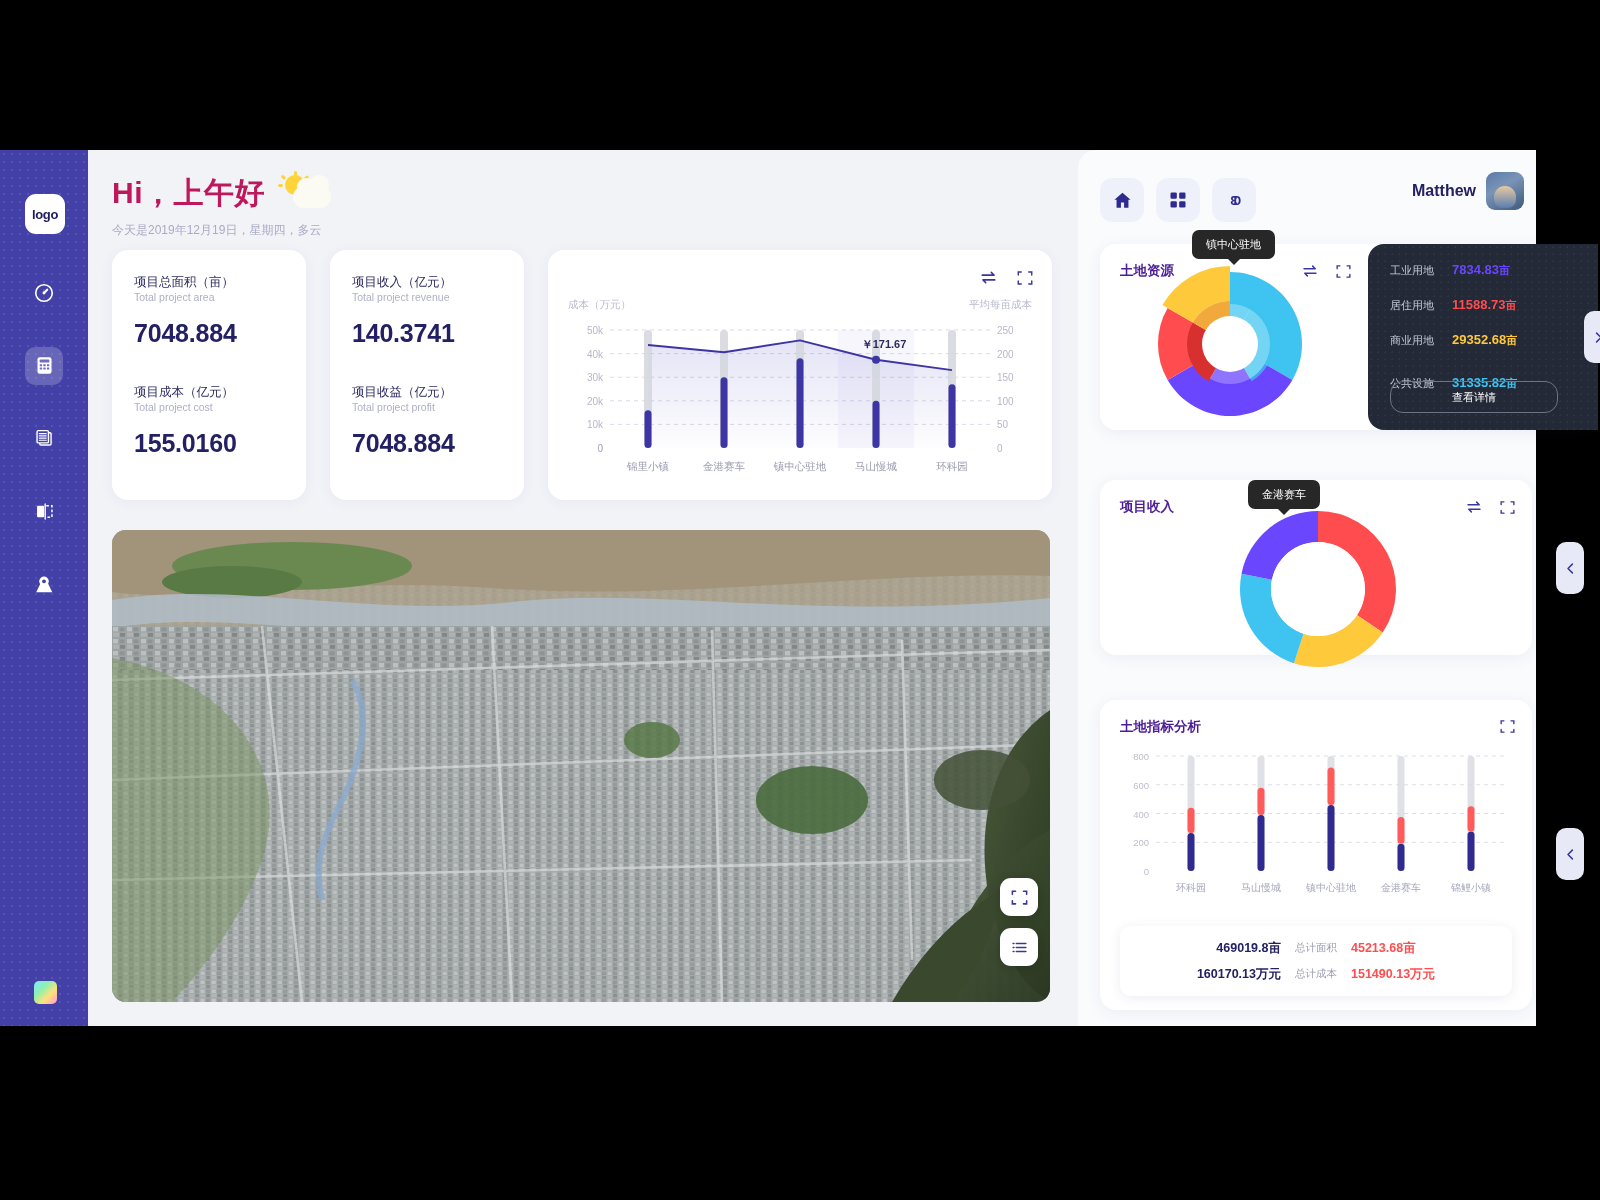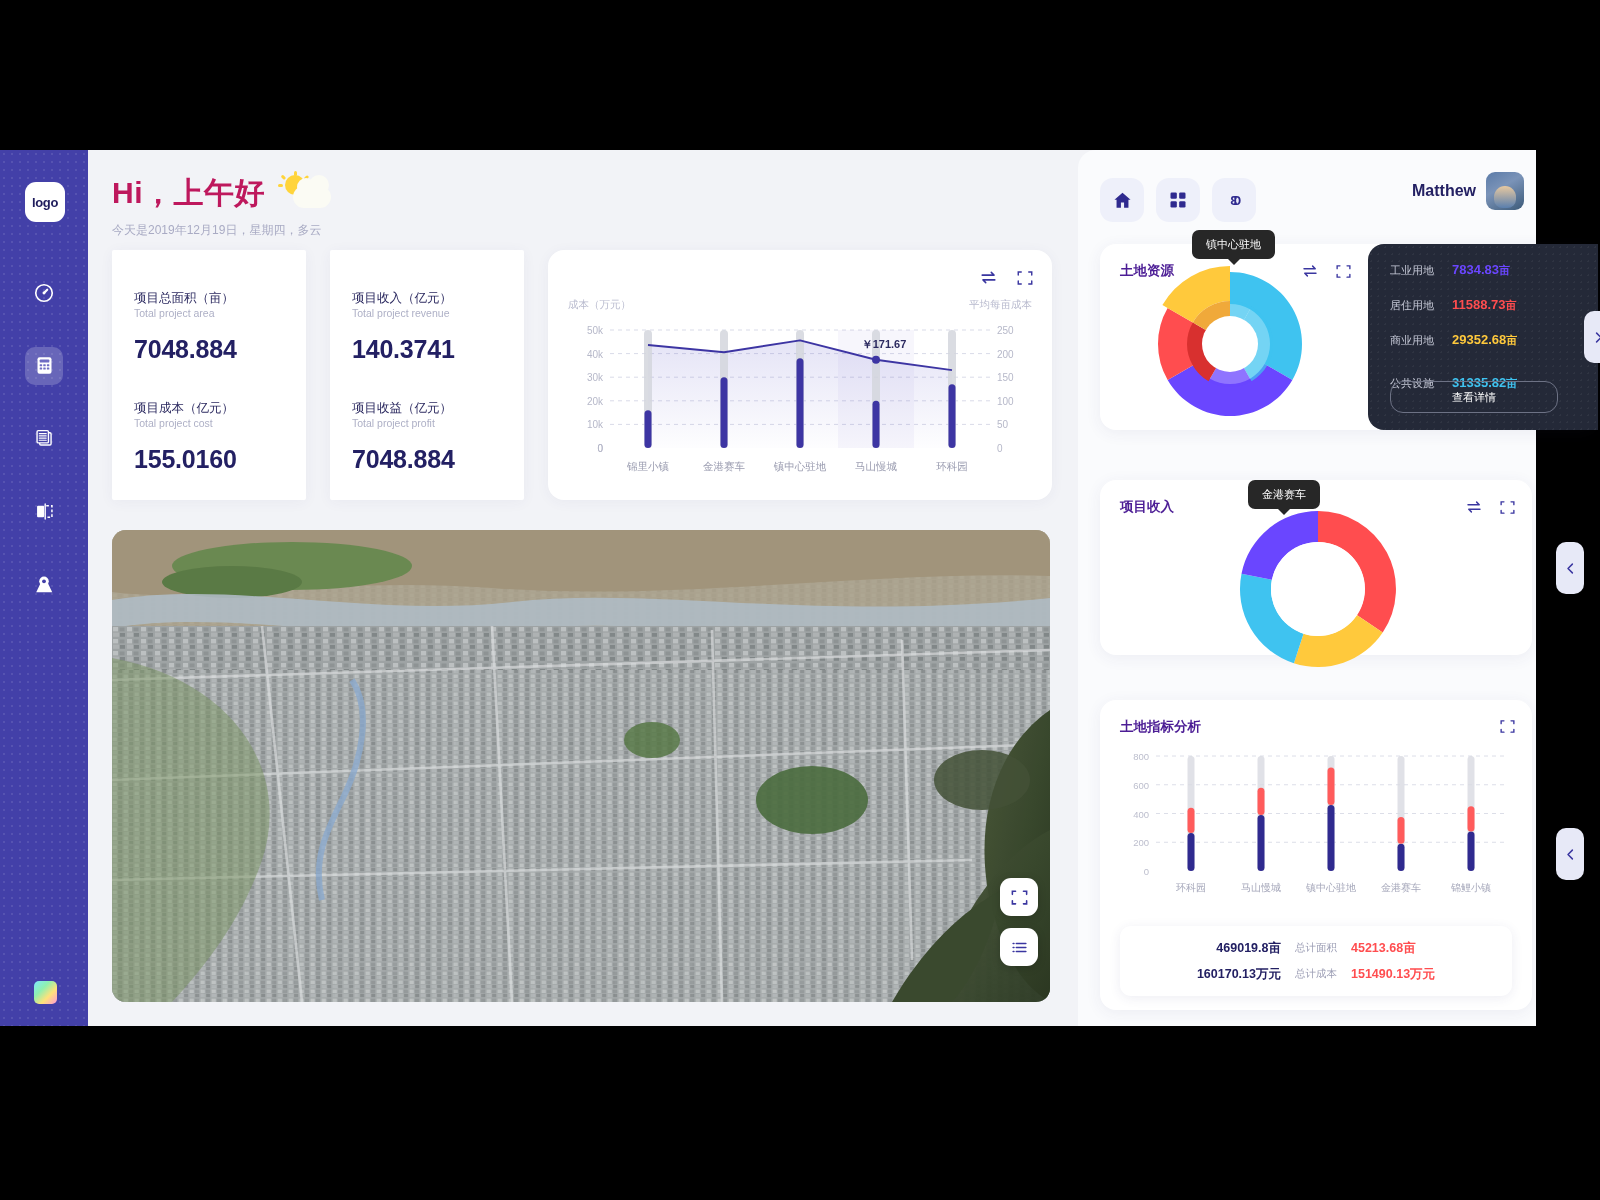--- a/index.html
+++ b/index.html
@@ -6,21 +6,21 @@
   html,body { width:1600px; height:1200px; background:#0a0a0a; font-family:"Liberation Sans","DejaVu Sans",sans-serif; overflow:hidden; }
   #root { position:relative; width:1600px; height:1200px; background:#000; }
 
   
   .app { position:absolute; left:0; top:150px; width:1536px; height:876px; background:#f2f3f7; display:flex; }
 
   
   .sidebar { width:88px; height:876px; background:#4340a8;
     background-image:radial-gradient(rgba(255,255,255,.10) 1px, transparent 1px);
     background-size:8px 8px; flex:0 0 88px; position:relative; }
-  .logo { position:absolute; left:25px; top:32px; width:40px; height:40px; background:#fff; border-radius:11px;
+  .logo { position:absolute; left:25px; top:44px; width:40px; height:40px; background:#fff; border-radius:11px;
     display:flex; align-items:center; justify-content:center; font-size:13px; font-weight:700; color:#1f1c5c; letter-spacing:-.3px; }
   .nav { position:absolute; left:0; top:106px; width:88px; }
   .nav-item { width:88px; height:73px; display:flex; align-items:center; justify-content:center; cursor:pointer; }
   .nav-ico { width:38px; height:38px; border-radius:10px; display:flex; align-items:center; justify-content:center; }
   .nav-item.active .nav-ico { background:rgba(255,255,255,.20); }
   .nav-ico svg { display:block; }
   .botico { position:absolute; left:34px; bottom:22px; width:23px; height:23px; border-radius:5px;
     background:linear-gradient(135deg,#7de8ff 0%,#8ff0b0 35%,#ffe27a 65%,#ff9ad6 100%); }
 
   
@@ -35,21 +35,21 @@
   .cloud:before { content:""; position:absolute; left:4px; top:-8px; width:18px; height:18px; border-radius:50%; background:#fbfbf4; }
   .cloud:after { content:""; position:absolute; left:16px; top:-11px; width:20px; height:20px; border-radius:50%; background:#fbfbf4; }
   .greet p { margin-top:9px; font-size:12px; color:#a9abc4; }
 
   .search { position:absolute; right:24px; top:27px; width:252px; height:34px; background:#e9eaee; border-radius:17px;
     display:flex; align-items:center; padding:0 14px; gap:9px; }
   .search input { border:0; background:transparent; outline:none; font-size:12px; color:#8d8fa6; width:100%;
     font-family:"Liberation Sans",sans-serif; }
 
   .cards { position:absolute; left:24px; top:100px; display:flex; gap:24px; }
-  .kpi { width:194px; height:250px; background:#fff; border-radius:2px; padding:40px 22px; box-shadow:0 2px 14px rgba(60,60,120,.05); }
+  .kpi { width:194px; height:250px; background:#fff; border-radius:16px; padding:24px 22px; box-shadow:0 2px 14px rgba(60,60,120,.05); }
   .kpi .blk + .blk { margin-top:36px; }
   .kpi .t1 { font-size:12.5px; color:#2c2a60; font-weight:500; }
   .kpi .t2 { font-size:10.5px; color:#aeb0c6; margin-top:0; }
   .kpi .v { font-size:25px; font-weight:700; color:#232063; margin-top:16px; letter-spacing:-.2px; }
 
   .chartcard { width:504px; height:250px; background:#fff; border-radius:16px; padding:18px 20px 10px; position:relative;
     box-shadow:0 2px 14px rgba(60,60,120,.05); }
   .cc-title { font-size:14px; font-weight:700; color:#232063; }
   .cc-tools { position:absolute; right:18px; top:18px; display:flex; gap:18px; align-items:center; }
   .cc-sub { position:absolute; top:48px; font-size:10.5px; color:#b8bace; }

